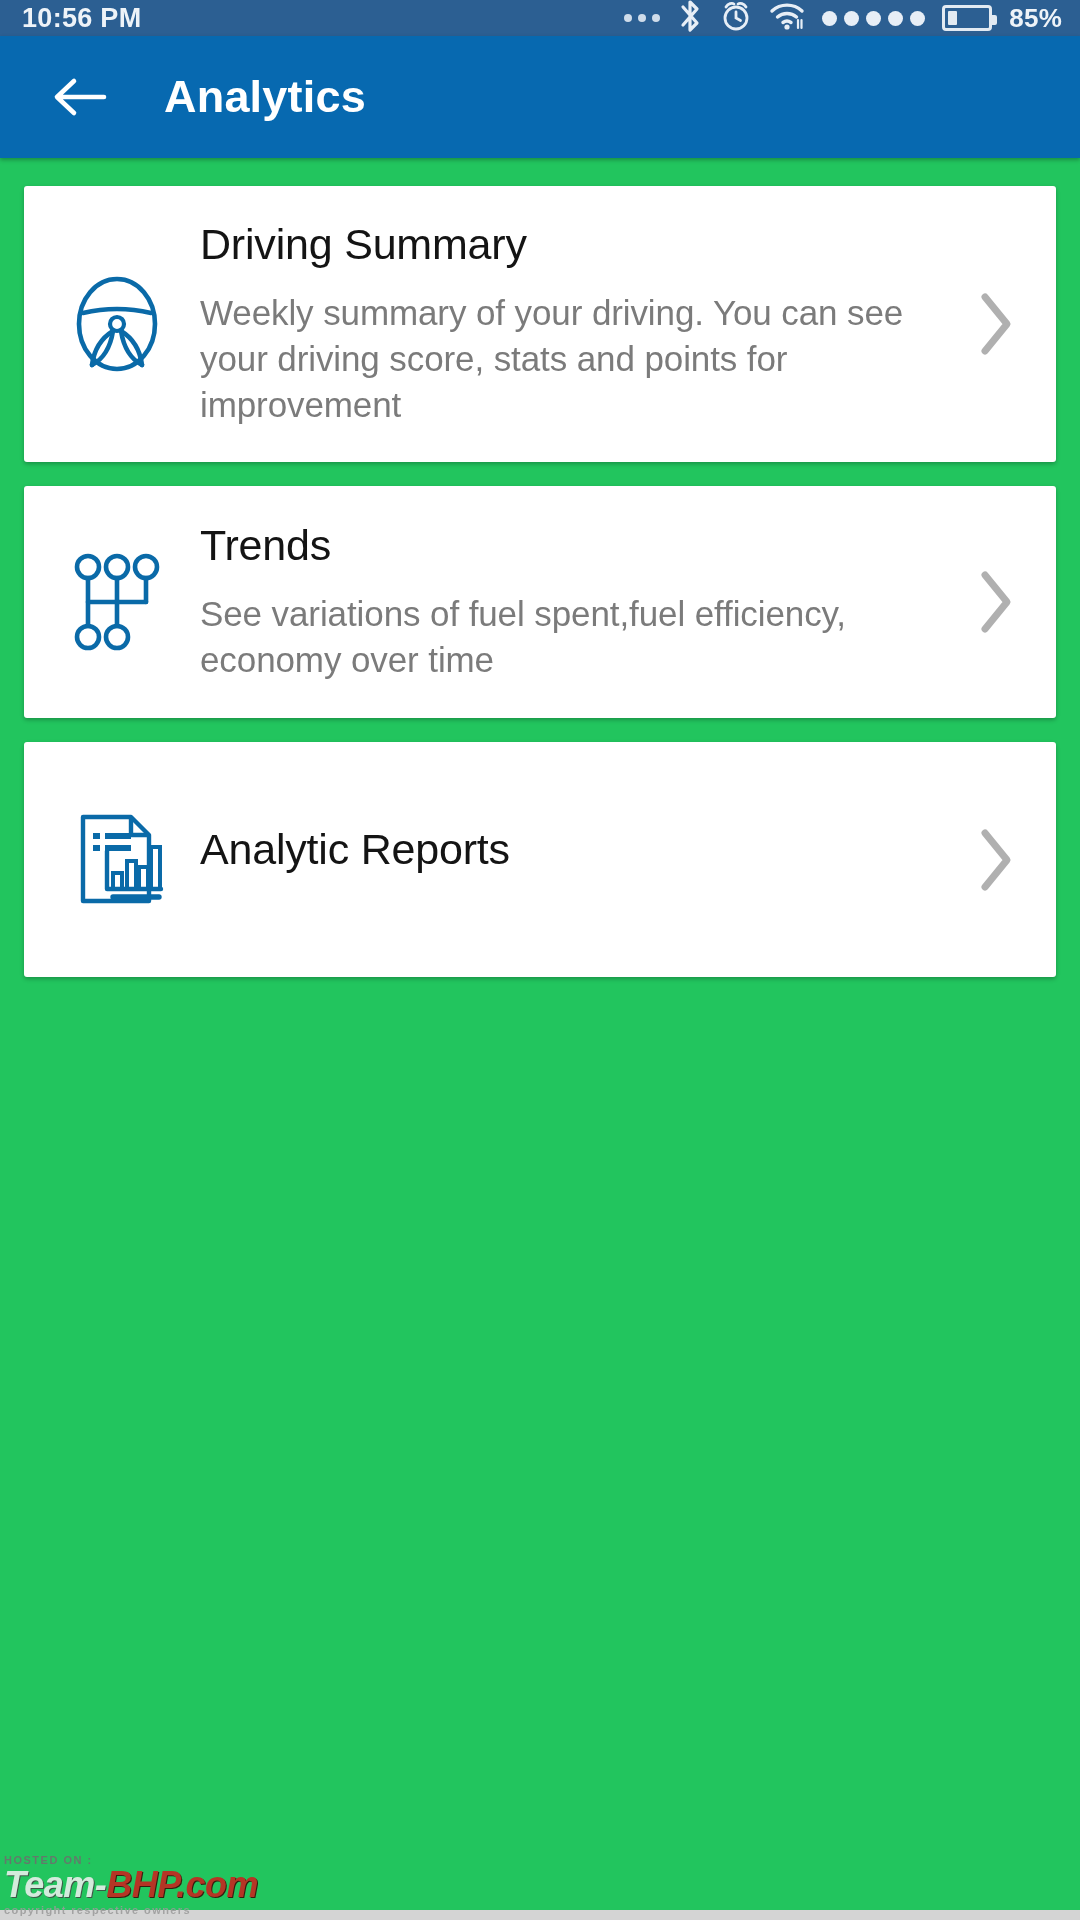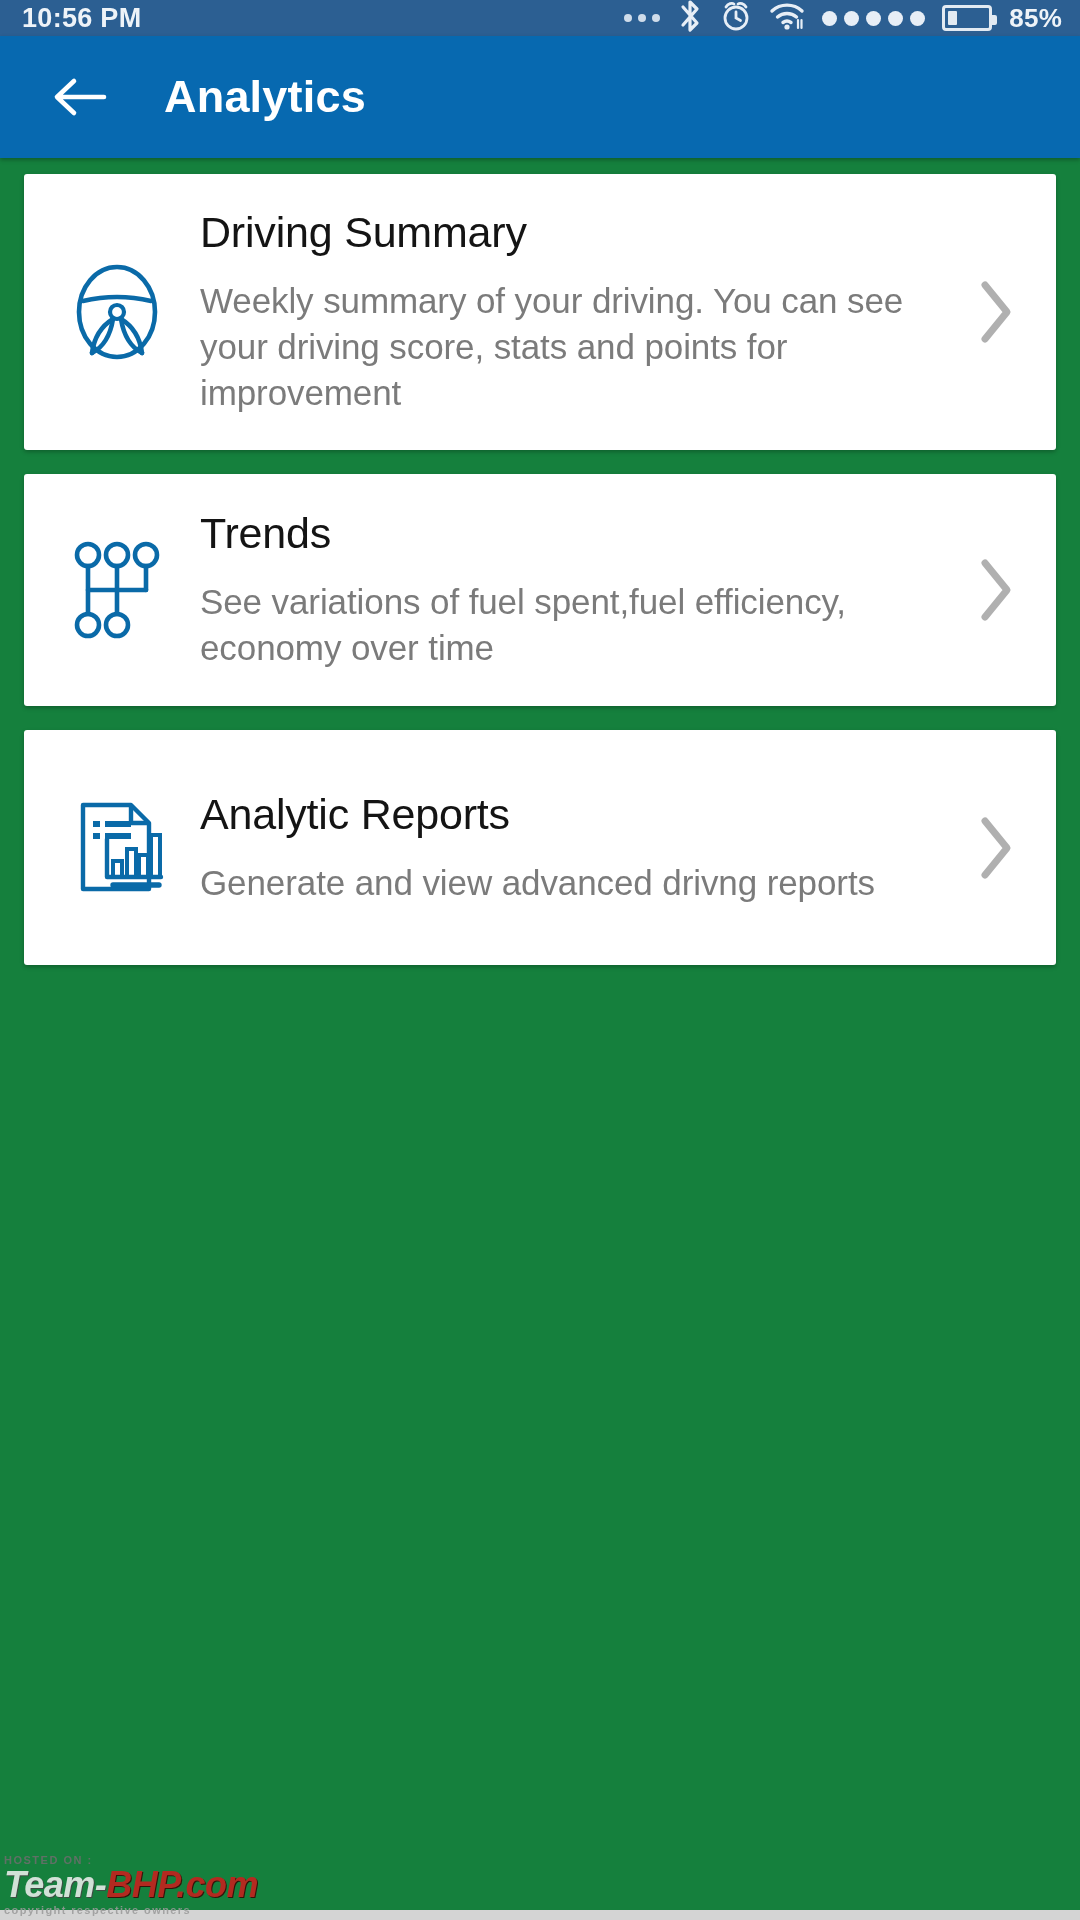--- a/index.html
+++ b/index.html
@@ -77,22 +77,22 @@
   .appbar-title{
     color:#ffffff;
     font-size:45px;
     font-weight:bold;
     margin-left:52px;
     letter-spacing:.2px;
   }
 
   
   .content{
-    padding:16px 24px 0 24px;
-    background:#15803d;
+    padding:28px 24px 0 24px;
+    background:#22c55e;
     height:calc(1920px - 46px - 122px);
   }
 
   .card{
     background:#ffffff;
     border-radius:3px;
     box-shadow:0 2px 4px rgba(0,0,0,.26);
     display:flex;
     align-items:center;
     padding:0 22px 0 34px;
@@ -287,21 +287,20 @@
         <path d="M38 42 L38 80 L92 80" fill="none" stroke="#0a6aa8" stroke-width="4.4" stroke-linecap="round" stroke-linejoin="round"></path>
         <rect x="44" y="64" width="9" height="16" fill="none" stroke="#0a6aa8" stroke-width="4"></rect>
         <rect x="58" y="52" width="9" height="28" fill="none" stroke="#0a6aa8" stroke-width="4"></rect>
         <rect x="70" y="58" width="9" height="22" fill="none" stroke="#0a6aa8" stroke-width="4"></rect>
         <rect x="82" y="38" width="9" height="42" fill="none" stroke="#0a6aa8" stroke-width="4"></rect>
         <path d="M44 88 L90 88" fill="none" stroke="#0a6aa8" stroke-width="5.4" stroke-linecap="round"></path>
       </svg>
     </div>
     <div class="card-body">
       <div class="card-title">Analytic Reports</div>
-      <div class="card-desc">Generate and view advanced drivng reports</div>
     </div>
     <div class="card-chevron">
       <svg width="44" height="66" viewBox="0 0 44 66">
         <path d="M12 6 L34 33 L12 60" fill="none" stroke="#b0b0b0" stroke-width="7" stroke-linecap="round" stroke-linejoin="round"></path>
       </svg>
     </div>
   </div>
 
 </div>
 

